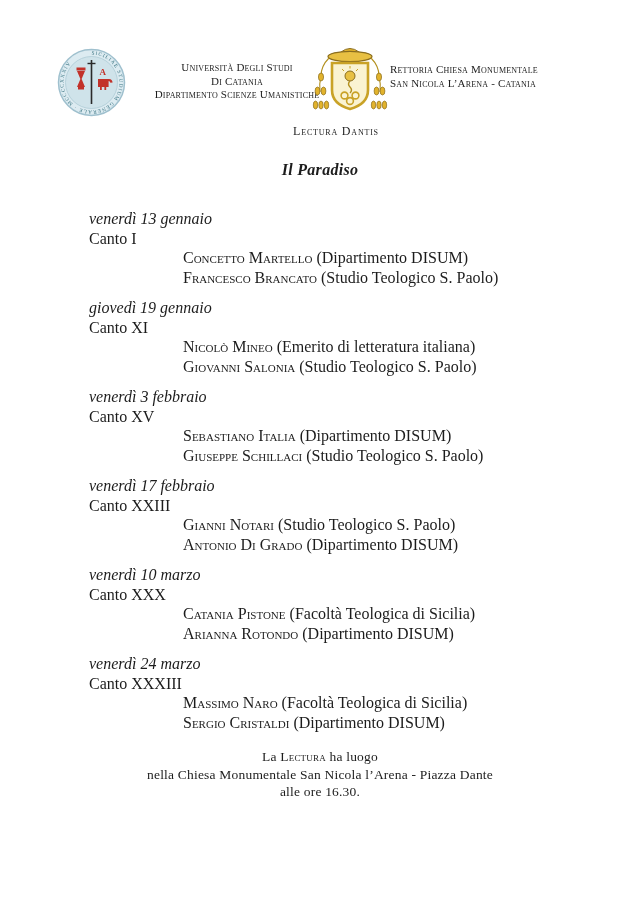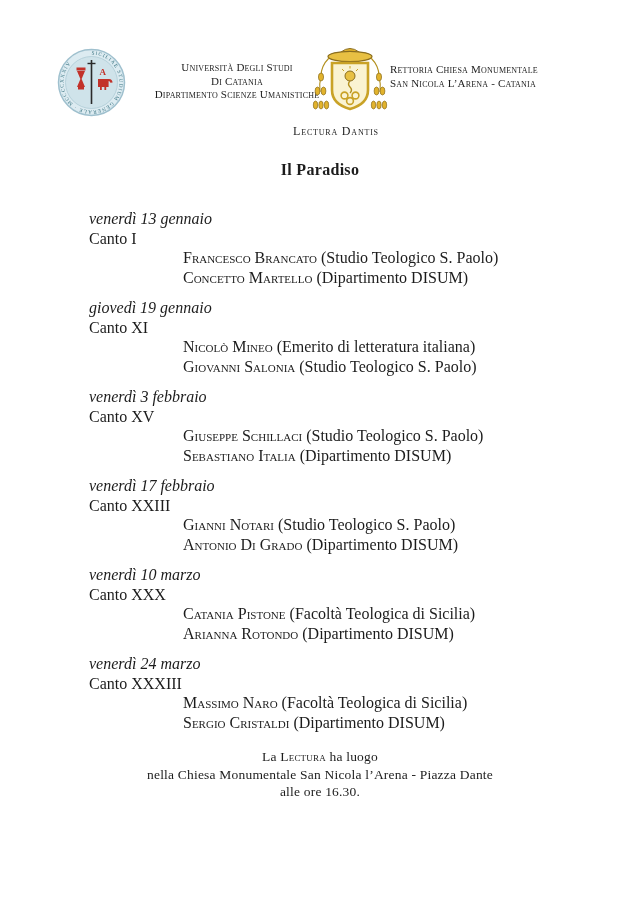--- a/index.html
+++ b/index.html
@@ -26,21 +26,21 @@
     font-variant: small-caps; letter-spacing: 0.2px;
   }
   
   .title {
     position: absolute; top: 124px; left: 16px; width: 100%;
     text-align: center; font-size: 12px; font-weight: normal;
     font-variant: small-caps; letter-spacing: 0.8px;
   }
   .subtitle {
     position: absolute; top: 161px; left: 0; width: 100%;
-    text-align: center; font-size: 16px; font-weight: bold; 
+    text-align: center; font-size: 16px; font-weight: bold; font-style: italic;
     letter-spacing: 0.3px;
   }
   
   .schedule { position: absolute; top: 209px; left: 89px; right: 40px; font-size: 16px; }
   .entry { margin-bottom: 11px; line-height: 19.5px; }
   .date-line { font-style: italic; }
   .canto-line { font-style: normal; }
   .speakers { margin-left: 94px; }
   .sc { font-variant: small-caps; }
   
@@ -142,40 +142,40 @@
 
   <div class="title">Lectura Dantis</div>
   <div class="subtitle">Il Paradiso</div>
 
   <div class="schedule">
 
     <div class="entry">
       <div class="date-line">venerdì 13 gennaio</div>
       <div class="canto-line">Canto I</div>
       <div class="speakers">
+        <div><span class="sc">Concetto Martello</span> <span>(Dipartimento DISUM)</span></div>
         <div><span class="sc">Francesco Brancato</span> <span>(Studio Teologico S. Paolo)</span></div>
-        <div><span class="sc">Concetto Martello</span> <span>(Dipartimento DISUM)</span></div>
       </div>
     </div>
 
     <div class="entry">
       <div class="date-line">giovedì 19 gennaio</div>
       <div class="canto-line">Canto XI</div>
       <div class="speakers">
         <div><span class="sc">Nicolò Mineo</span> <span>(Emerito di letteratura italiana)</span></div>
         <div><span class="sc">Giovanni Salonia</span> <span>(Studio Teologico S. Paolo)</span></div>
       </div>
     </div>
 
     <div class="entry">
       <div class="date-line">venerdì 3 febbraio</div>
       <div class="canto-line">Canto XV</div>
       <div class="speakers">
+        <div><span class="sc">Sebastiano Italia</span> <span>(Dipartimento DISUM)</span></div>
         <div><span class="sc">Giuseppe Schillaci</span> <span>(Studio Teologico S. Paolo)</span></div>
-        <div><span class="sc">Sebastiano Italia</span> <span>(Dipartimento DISUM)</span></div>
       </div>
     </div>
 
     <div class="entry">
       <div class="date-line">venerdì 17 febbraio</div>
       <div class="canto-line">Canto XXIII</div>
       <div class="speakers">
         <div><span class="sc">Gianni Notari</span> <span>(Studio Teologico S. Paolo)</span></div>
         <div><span class="sc">Antonio Di Grado</span> <span>(Dipartimento DISUM)</span></div>
       </div>

